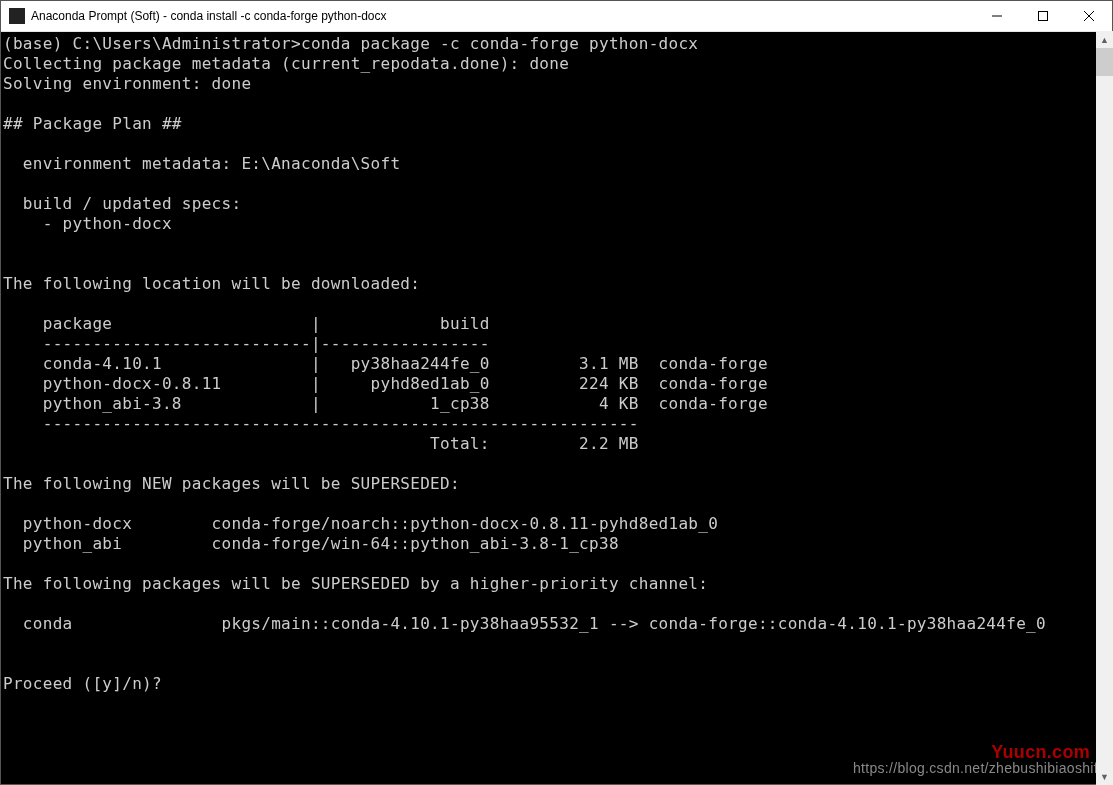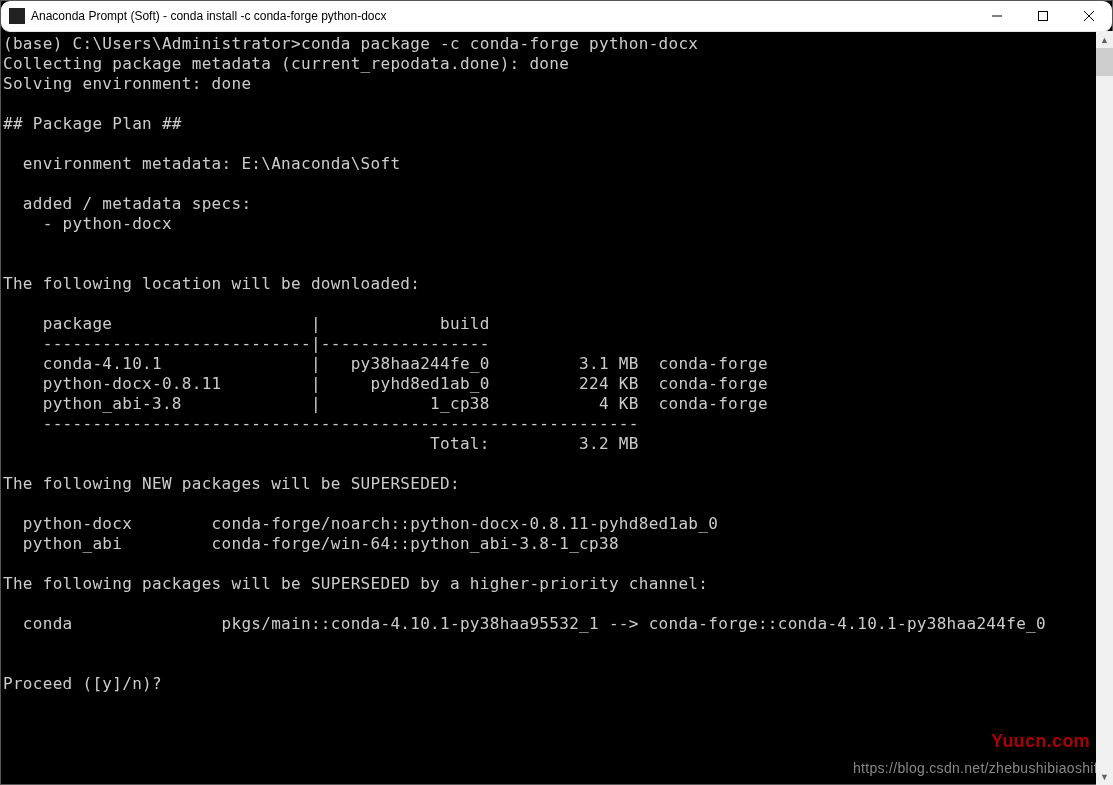--- a/index.html
+++ b/index.html
@@ -10,21 +10,20 @@
     font-family: "Segoe UI", sans-serif;
     overflow: hidden;
     border: 1px solid #555;
   }
   .titlebar {
     height: 31px;
     background: #fff;
     display: flex;
     align-items: center;
     border-bottom: 1px solid #e5e5e5;
-    border-radius: 9px;
   }
   .titlebar-icon {
     width: 16px;
     height: 16px;
     margin: 0 6px 0 8px;
     background: #222;
     display: inline-block;
   }
   .titlebar-title {
     flex: 1;
@@ -85,21 +84,21 @@
     left: 0; right: 0;
     height: 17px;
     display: flex; align-items: center; justify-content: center;
     color: #606060;
     font-size: 9px;
   }
   .scrollbar-arrow.up { top: 0; }
   .scrollbar-arrow.down { bottom: 0; }
   .watermark1 {
     position: absolute;
-    bottom: 33px;
+    bottom: 22px;
     right: 22px;
     color: #a00;
     font-family: sans-serif;
     font-size: 18px;
     font-weight: bold;
     pointer-events: none;
   }
   .watermark2 {
     position: absolute;
     bottom: 6px;
@@ -137,33 +136,33 @@
 </div>
 
 <div class="terminal"><span>(base) C:\Users\Administrator&gt;</span><span>conda package -c conda-forge python-docx</span>
 <span>Collecting package metadata (current_repodata.done): done</span>
 <span>Solving environment: done</span>
 
 <span>## Package Plan ##</span>
 
 <span>  environment metadata: E:\Anaconda\Soft</span>
 
-<span>  added / metadata specs:</span>
+<span>  build / updated specs:</span>
 <span>    - python-docx</span>
 
 
 <span>The following location will be downloaded:</span>
 
 <span>    package                    |            build</span>
 <span>    ---------------------------|-----------------</span>
 <span>    conda-4.10.1               |   py38haa244fe_0         3.1 MB  conda-forge</span>
 <span>    python-docx-0.8.11         |     pyhd8ed1ab_0         224 KB  conda-forge</span>
 <span>    python_abi-3.8             |           1_cp38           4 KB  conda-forge</span>
 <span>    ------------------------------------------------------------</span>
-<span>                                           Total:         3.2 MB</span>
+<span>                                           Total:         2.2 MB</span>
 
 <span>The following NEW packages will be SUPERSEDED:</span>
 
 <span>  python-docx        conda-forge/noarch::python-docx-0.8.11-pyhd8ed1ab_0</span>
 <span>  python_abi         conda-forge/win-64::python_abi-3.8-1_cp38</span>
 
 <span>The following packages will be SUPERSEDED by a higher-priority channel:</span>
 
 <span>  conda               pkgs/main::conda-4.10.1-py38haa95532_1 --&gt; conda-forge::conda-4.10.1-py38haa244fe_0</span>
 

